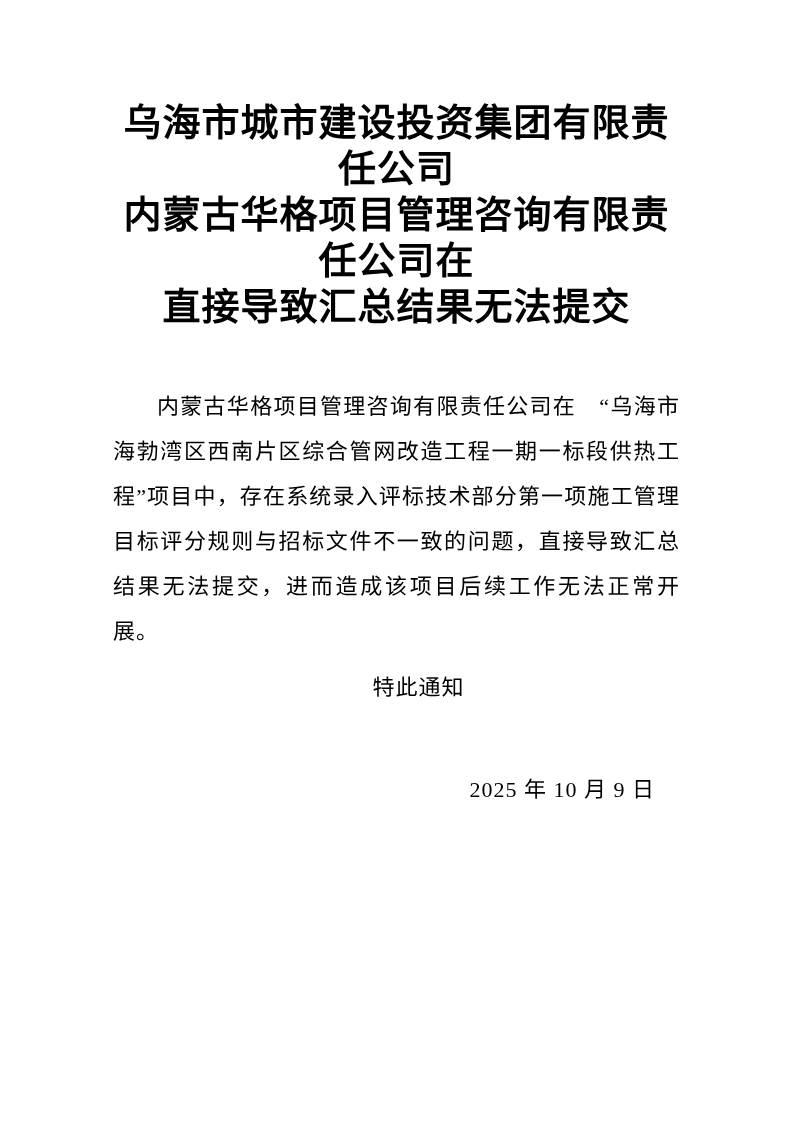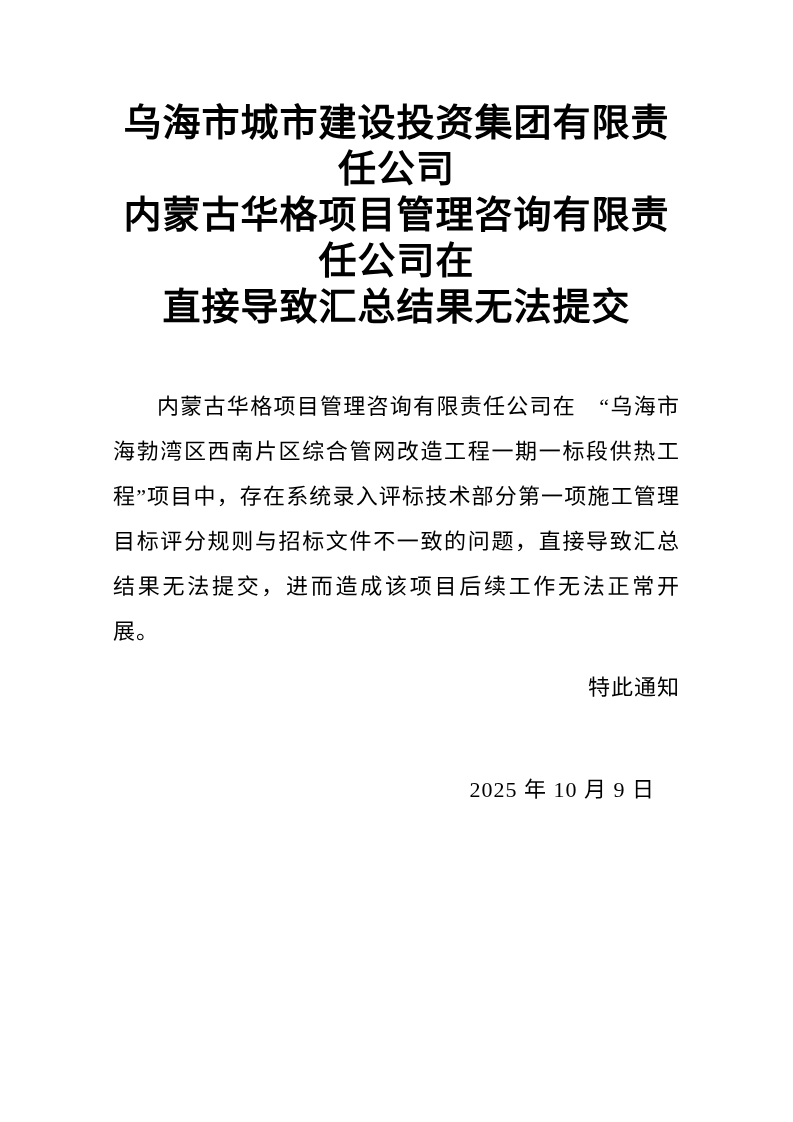--- a/index.html
+++ b/index.html
@@ -42,21 +42,21 @@
   }
   .para {
     margin: 0;
     text-indent: 2em;
     text-align: justify;
     text-justify: inter-character;
   }
   .closing {
     margin: 11px 0 0 0;
     text-indent: 2em;
-    text-align: right;
+    text-align: center;
   }
   .date-line {
     margin: 57px 0 0 0;
     text-align: right;
     padding-right: 25px;
     letter-spacing: 1px;
   }
 </style>
 </head>
 <body>

